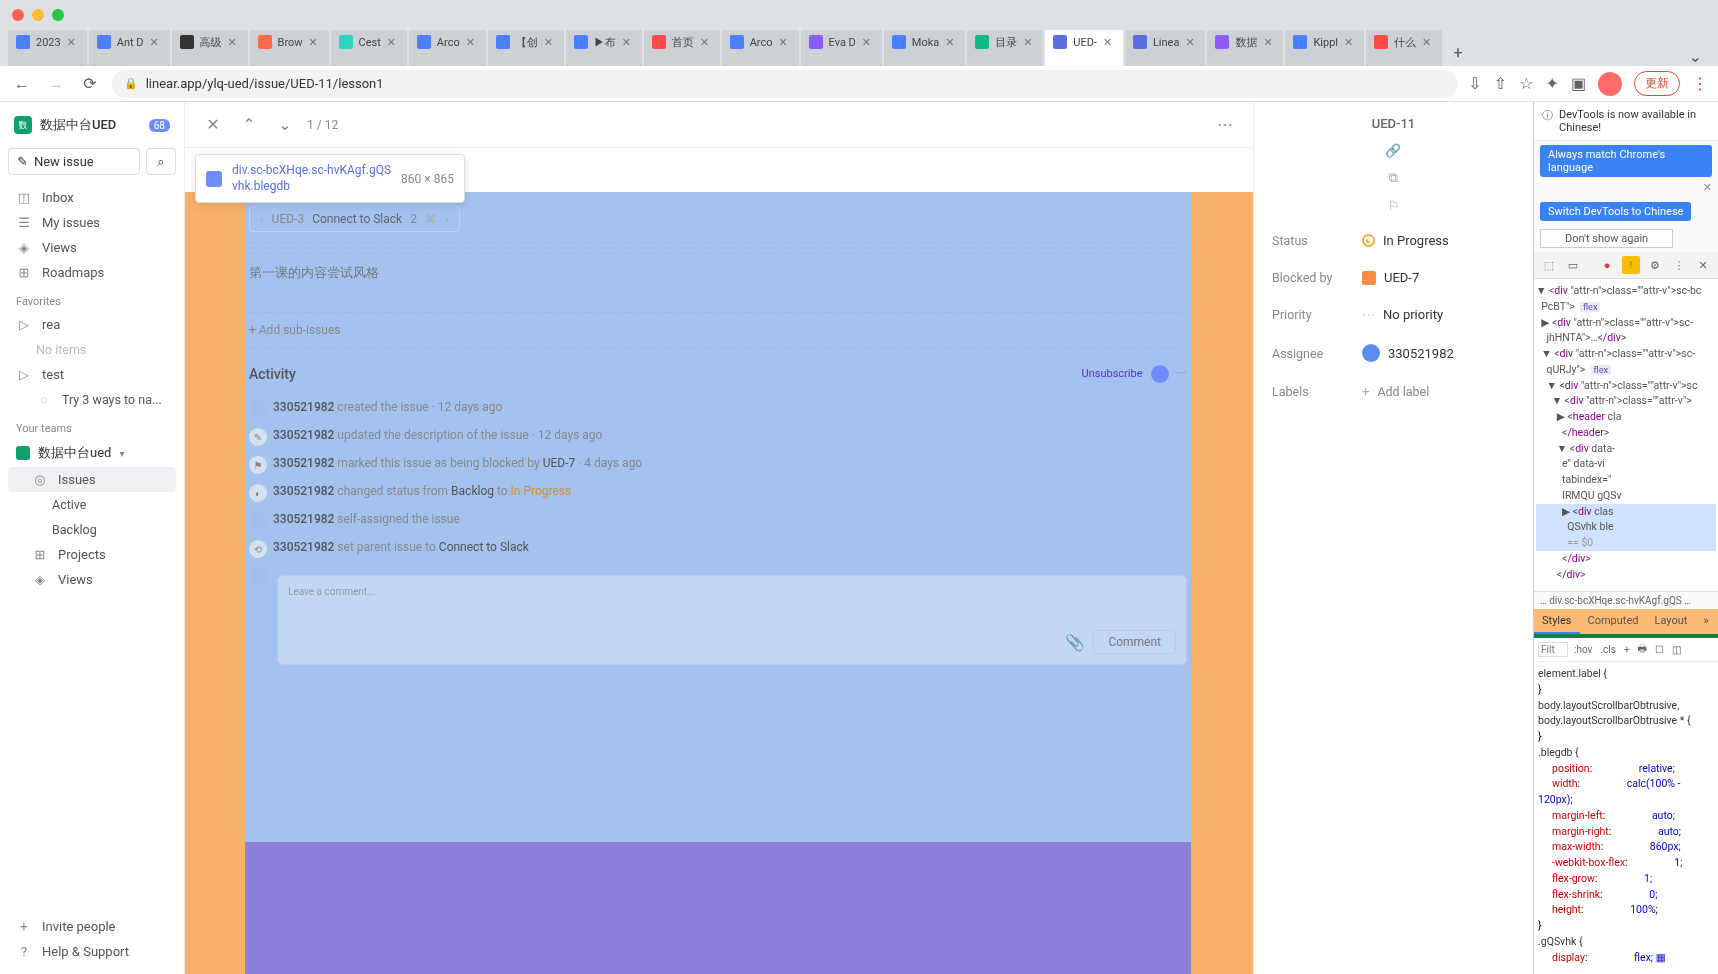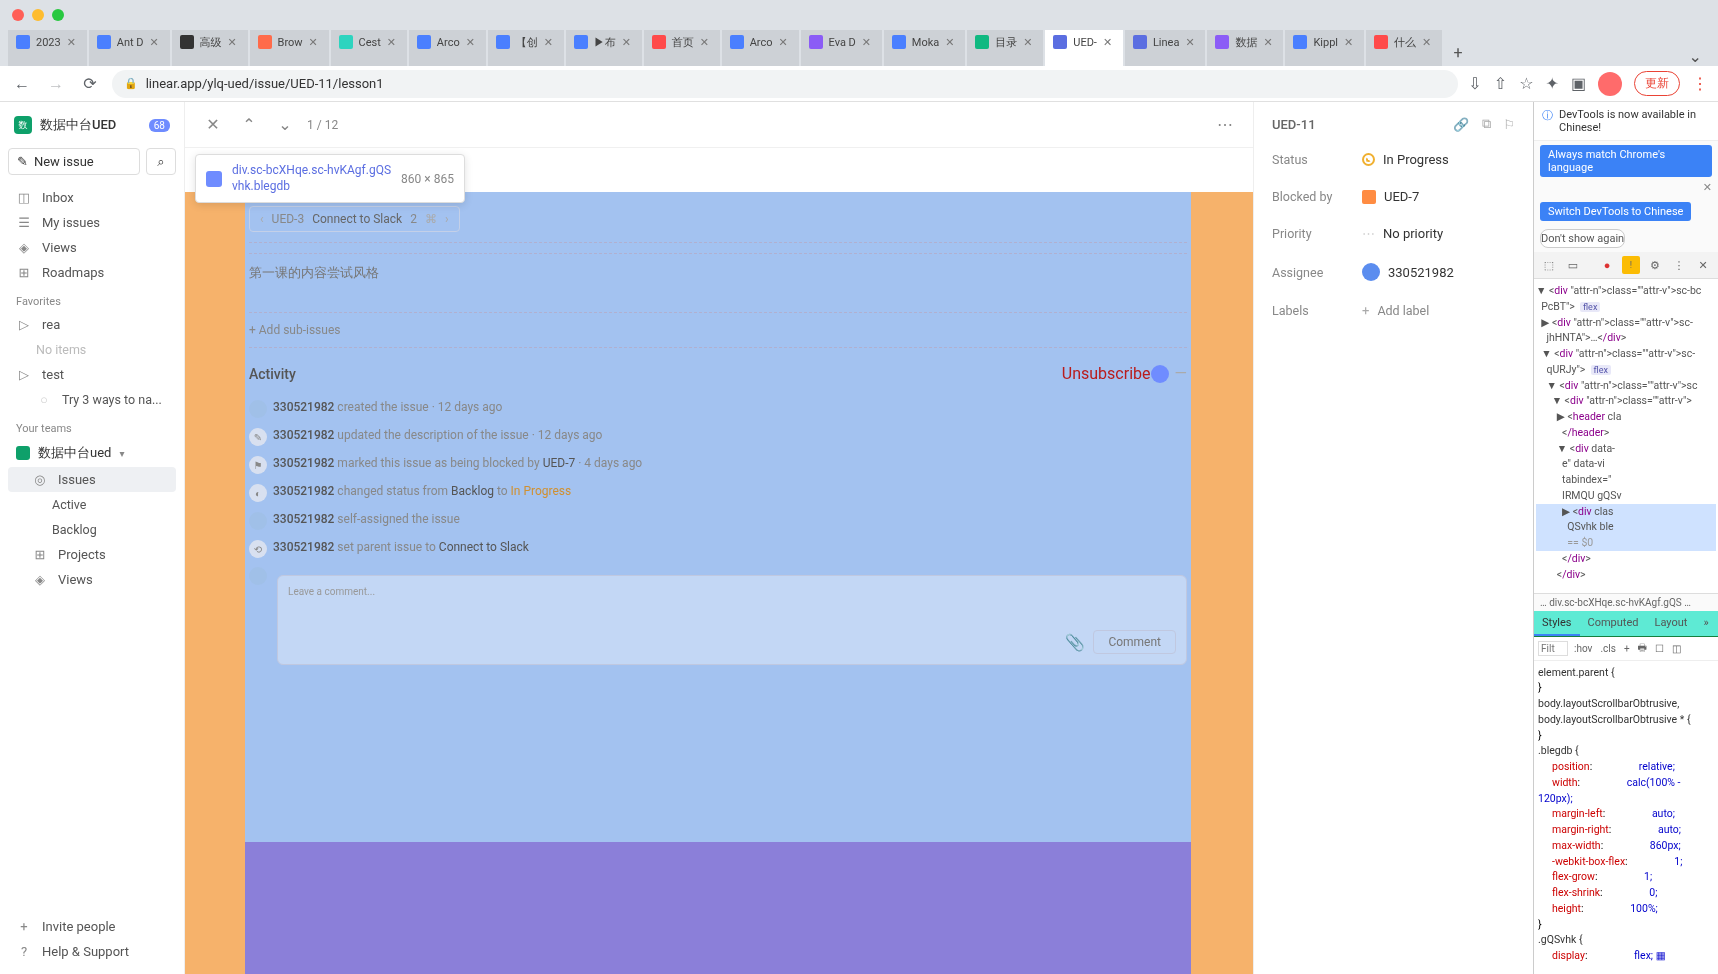--- a/index.html
+++ b/index.html
@@ -65,68 +65,68 @@
 .parent-ref { display: inline-flex; align-items: center; gap: 8px; background: transparent; border: 1px solid #c4d0e8; border-radius: 4px; padding: 5px 10px; font-size: 12px; color: #666; }
 .parent-ref .pid { color: #888; }
 .parent-ref .arr { color: #aaa; }
 .issue-title { font-size: 22px; font-weight: 500; margin: 16px 0 10px; color: #333; }
 .issue-desc { font-size: 13px; color: #777; margin-bottom: 30px; }
 .add-sub { font-size: 12px; color: #888; }
 .dashed-sep { border: none; border-top: 1px dashed #b0b0d0; margin: 10px 0; }
 .activity-header { display: flex; align-items: center; margin-top: 16px; }
 .activity-header h3 { font-size: 14px; font-weight: 500; color: #555; }
 .activity-header .spacer { flex: 1; }
-.unsubscribe { font-size: 16px; color: #b91c1c; }
+.unsubscribe { font-size: 11px; color: #6d28d9; margin-right: 8px; }
 .sub-avatar { width: 18px; height: 18px; border-radius: 50%; background: #6f8cff; }
 .activity-list { margin-top: 12px; }
 .act-row { display: flex; gap: 6px; font-size: 12px; color: #888; padding: 5px 0; }
 .act-avatar { width: 18px; height: 18px; border-radius: 50%; background: #a0c0e8; flex-shrink: 0; }
 .act-icon-mini { width: 18px; height: 18px; border-radius: 50%; display: flex; align-items: center; justify-content: center; background: #d8e0f0; flex-shrink: 0; font-size: 10px; color: #888; }
 .act-user { color: #555; font-weight: 500; }
 .act-link { color: #555; }
 .act-status { color: #d09030; }
 .comment-box { margin-top: 12px; border: 1px solid #c0c8e0; border-radius: 6px; background: rgba(255,255,255,0.35); padding: 10px; min-height: 90px; display: flex; flex-direction: column; }
 .comment-input { font-size: 10px; color: #999; flex: 1; }
 .comment-actions { display: flex; justify-content: flex-end; gap: 8px; align-items: center; }
 .comment-btn { border: 1px solid #c0c8e0; padding: 4px 14px; border-radius: 4px; font-size: 12px; color: #777; }
 
 
 .props { width: 280px; border-left: 1px solid #eee; padding: 14px 18px; font-size: 13px; }
-.props-header { display: flex; align-items: center; gap: 12px; margin-bottom: 20px; }
+.props-header { display: flex; align-items: center; gap: 12px; margin-bottom: 20px; flex-direction: column; }
 .props-header .iid { color: #666; font-weight: 500; flex: 1; }
 .props-header .picon { color: #aaa; }
 .prop-row { display: flex; align-items: center; margin-bottom: 22px; }
 .prop-label { width: 90px; color: #888; font-size: 12.5px; }
 .prop-value { display: flex; align-items: center; gap: 8px; color: #333; }
 .status-dot { width: 13px; height: 13px; border: 2px solid #f0b030; border-radius: 50%; position: relative; }
 .status-dot::after { content: ''; position: absolute; inset: 2px; border: 2px solid #f0b030; border-right-color: transparent; border-top-color: transparent; border-radius: 50%; }
 .flag-orange { width: 14px; height: 14px; background: #ff8c42; border-radius: 2px; }
 .blue-avatar { width: 18px; height: 18px; border-radius: 50%; background: #5b8def; }
 .add-label { color: #888; font-size: 12.5px; }
 
 
 .devtools { width: 185px; border-left: 1px solid #ccc; background: #fafafa; display: flex; flex-direction: column; font-size: 11px; overflow: hidden; }
 .dt-notice { background: #fff; padding: 6px 8px; display: flex; gap: 6px; border-bottom: 1px solid #eee; color: #333; }
 .dt-notice-icon { color: #3b82f6; }
 .dt-btn-row { padding: 4px 6px; display: flex; flex-wrap: wrap; gap: 4px; }
 .dt-lang-btn { background: #3b82f6; color: #fff; padding: 3px 8px; border-radius: 3px; font-size: 11px; }
-.dt-dontshow { padding: 2px 0; border: 1px solid #ccc; border-radius: 8px; font-size: 11px; color: #555; background: #fff; }
+.dt-dontshow { padding: 2px 24px; border: 1px solid #ccc; border-radius: 0; font-size: 11px; color: #555; background: #fff; }
 .dt-close-x { margin-left: auto; color: #888; }
 .dt-toolbar { display: flex; align-items: center; gap: 6px; padding: 4px 6px; border-bottom: 1px solid #ddd; background: #f3f3f3; }
 .dt-tool { width: 18px; height: 18px; display: flex; align-items: center; justify-content: center; color: #666; }
 .dt-tool.rec { color: #d33; }
 .dt-tool.warn { background: #fbbc04; border-radius: 2px; font-size: 9px; }
 .dt-body { flex: 1; overflow: hidden; background: #fff; font-family: Menlo, monospace; font-size: 10.5px; padding: 4px 2px; line-height: 1.5; }
 .dom-line { white-space: pre; color: #555; }
 .tag-p { color: #8b008b; }
 .flex-badge { background: #e8e8f8; color: #5555aa; padding: 0 3px; border-radius: 2px; font-size: 9px; }
 .dom-hl { background: #cfe2ff; }
 .dom-dim { color: #999; }
 .dt-crumb { border-top: 1px solid #ddd; padding: 3px 6px; font-size: 10px; color: #666; white-space: nowrap; overflow: hidden; }
-.dt-tabs { display: flex; border-bottom: 1px solid #15803d; font-size: 11px; background: #5eead4; }
+.dt-tabs { display: flex; border-bottom: 4px solid #15803d; font-size: 11px; background: #fdba74; }
 .dt-tab { padding: 5px 8px; color: #555; }
 .dt-tab.active { border-bottom: 2px solid #3b82f6; color: #333; }
 .dt-filter-row { display: flex; align-items: center; gap: 4px; padding: 3px 4px; border-bottom: 1px solid #eee; background: #fff; }
 .dt-filter-input { width: 30px; border: 1px solid #ddd; font-size: 10px; padding: 1px 2px; }
 .dt-filter-btn { font-size: 10px; color: #666; padding: 0 2px; }
 .styles-pane { flex: 1; overflow: auto; background: #fff; font-family: Menlo, monospace; font-size: 10.5px; padding: 4px; line-height: 1.5; }
 .css-sel { color: #333; }
 .css-src { color: #999; float: right; }
 .css-prop { color: #cc0000; margin-left: 14px; }
 .css-val { color: #0000cc; margin-left: 44px; }
@@ -534,21 +534,21 @@
       <div class="dt-filter-row">
         <input class="dt-filter-input" placeholder="Filt" style="">
         <span class="dt-filter-btn">:hov</span>
         <span class="dt-filter-btn">.cls</span>
         <span class="dt-filter-btn">+</span>
         <span class="dt-filter-btn">🖶</span>
         <span class="dt-filter-btn">☐</span>
         <span class="dt-filter-btn">◫</span>
       </div>
       <div class="styles-pane" id="styles-pane">
-          <div><span class="css-sel">element.parent {</span></div>
+          <div><span class="css-sel">element.label {</span></div>
           <div>}</div>
           <div><span class="css-sel">body.layoutScrollbarObtrusive,</span><span class="css-src">
               <style></span></style>
             </span></div>
           <div><span class="css-sel">body.layoutScrollbarObtrusive * {</span></div>
           <div>}</div>
           <div><span class="css-sel">.blegdb {</span><span class="css-src">
               <style></span></style>
             </span></div>
           <div><span class="css-prop">position</span>: <span class="css-val">relative;</span></div>

